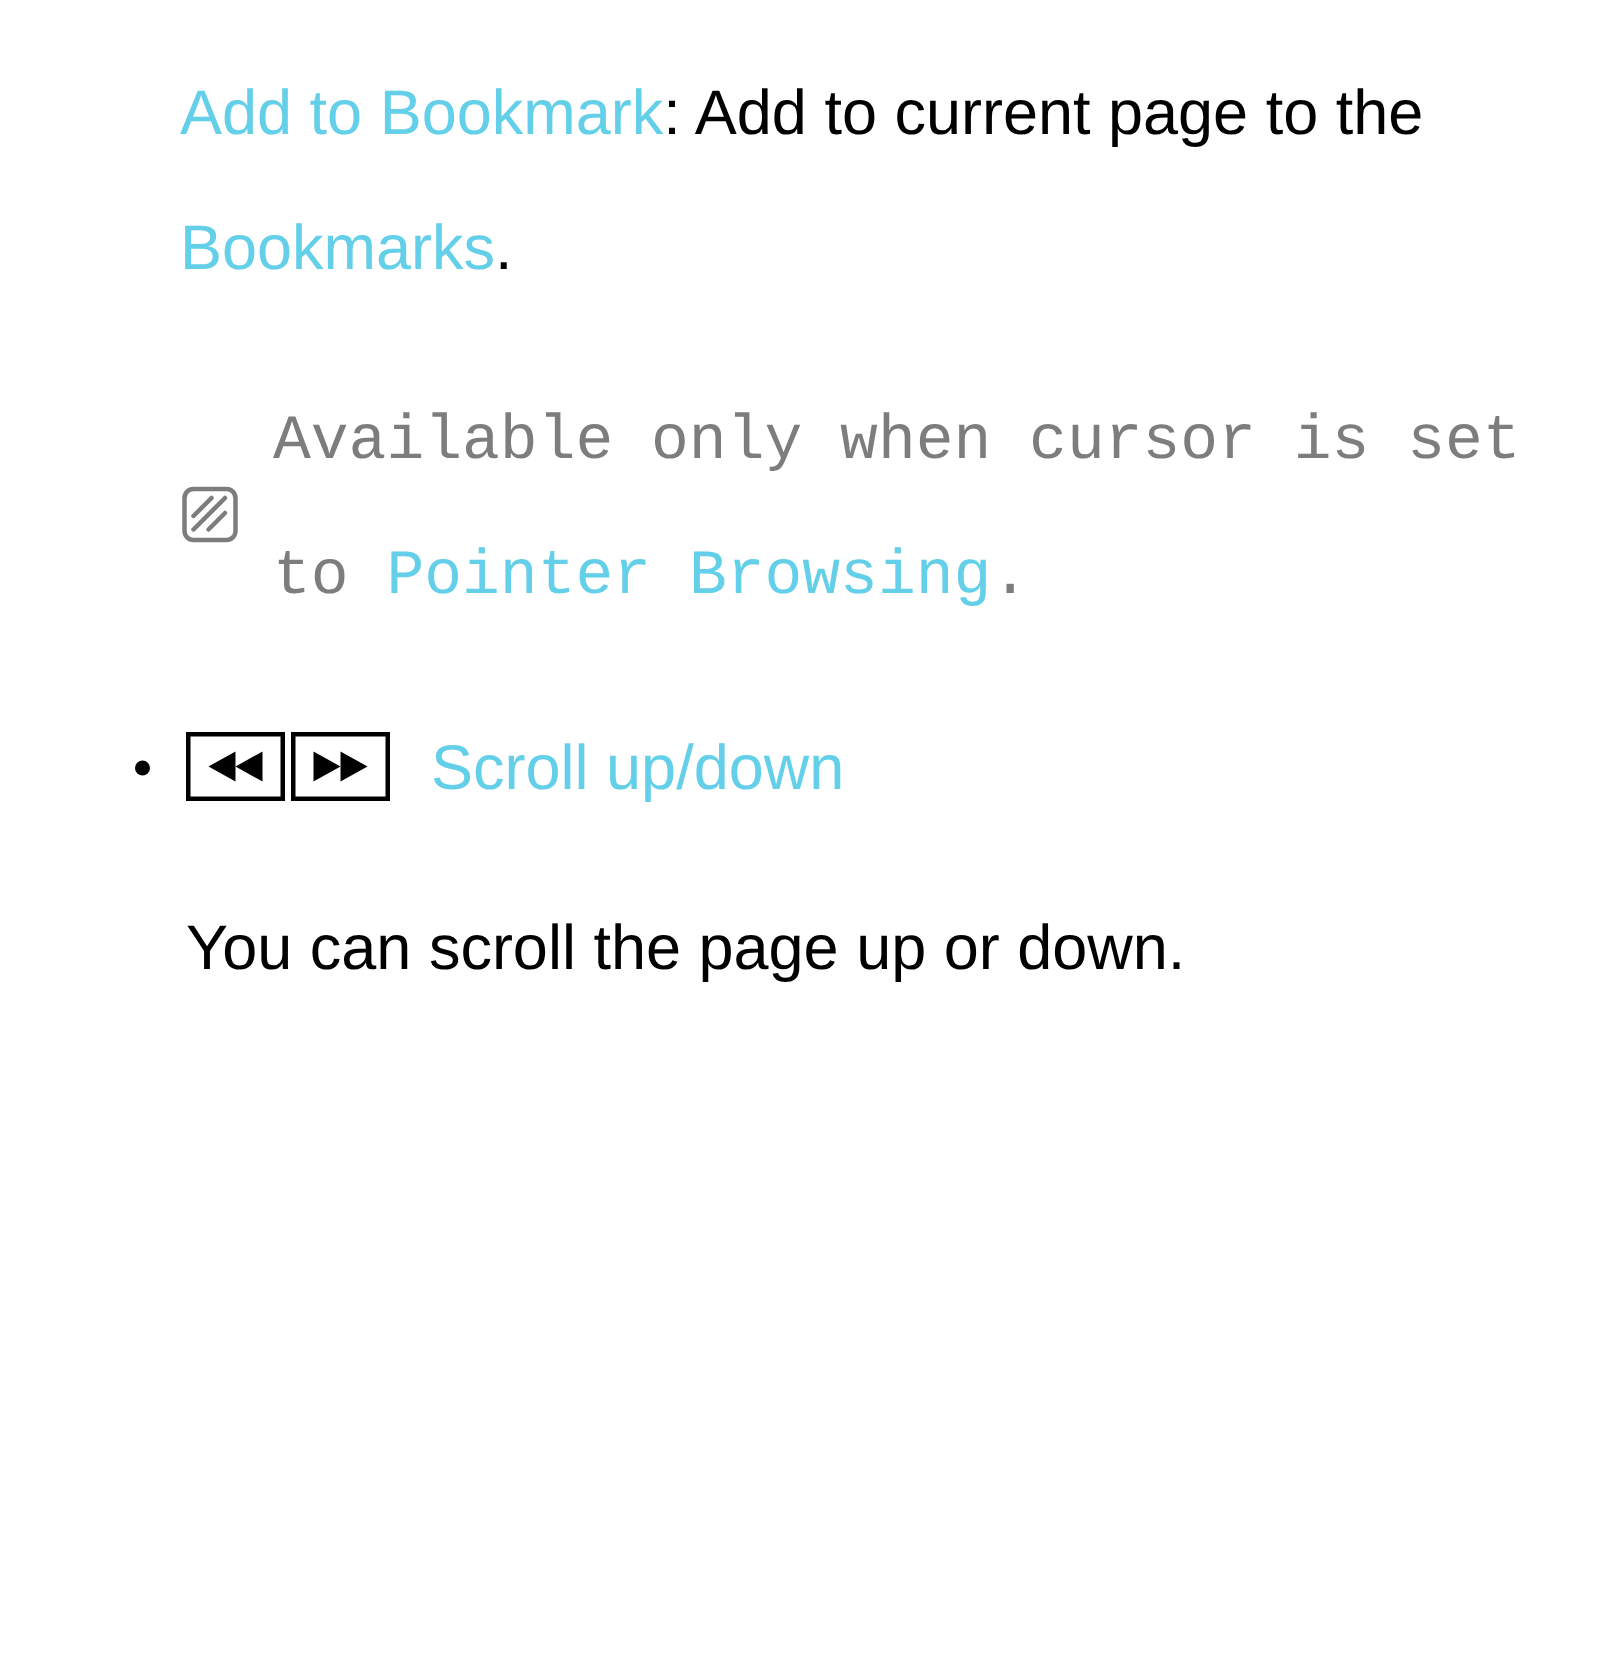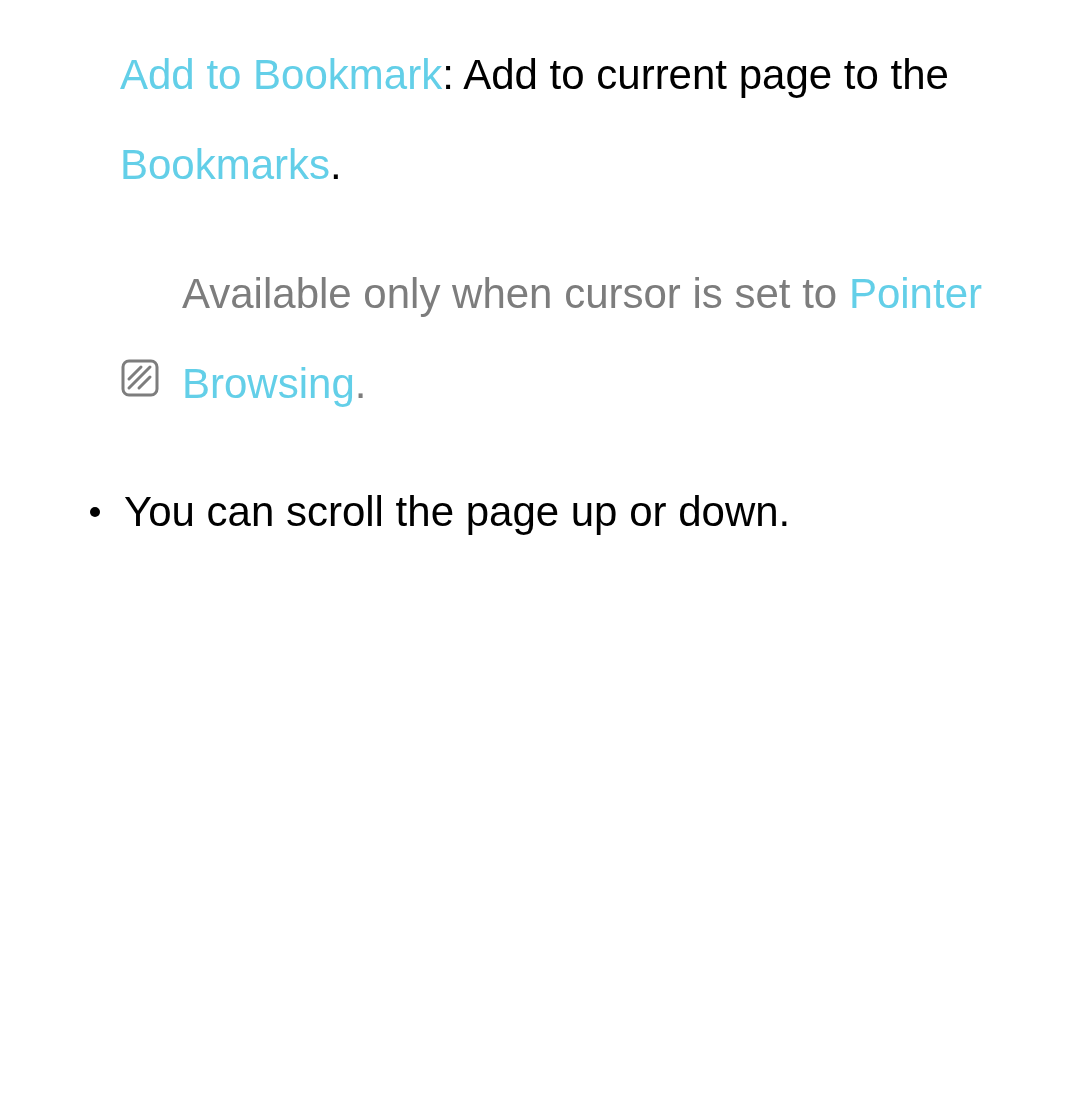--- a/index.html
+++ b/index.html
@@ -21,22 +21,23 @@
     line-height: 2.15;
   }
   .hl {
     color: #63cfe8;
   }
   .para {
     margin: 0 0 38px 60px;
   }
   .note-row {
     display: flex;
-    align-items: flex-end;
+    align-items: center;
     margin: 0 0 38px 60px;
+    font-family: Liberation Mono, monospace;
   }
   .note-icon {
     flex: 0 0 auto;
     margin-top: 26px;
     margin-right: 22px;
   }
   .note-text {
     color: #7d7d7d;
   }
   .bullet-row {
@@ -95,19 +96,33 @@
       </svg>
     </span>
     <span class="note-text">
       <span>Available only when cursor is set to </span><span class="hl">Pointer Browsing</span><span>.</span>
     </span>
   </div>
 
   <div class="bullet-row">
     <span class="bullet-dot"></span>
     <div class="bullet-body">
+      <p style="margin:0 0 30px 0;">
+        <span class="remote-key">
+          <svg width="40" height="24" viewBox="0 0 40 24">
+            <polygon points="20,2 20,22 2,12" fill="#000"></polygon>
+            <polygon points="38,2 38,22 20,12" fill="#000"></polygon>
+          </svg>
+        </span><span class="remote-key">
+          <svg width="40" height="24" viewBox="0 0 40 24">
+            <polygon points="2,2 2,22 20,12" fill="#000"></polygon>
+            <polygon points="20,2 20,22 38,12" fill="#000"></polygon>
+          </svg>
+        </span>
+        &nbsp;<span class="hl">Scroll up/down</span>
+      </p>
       <p class="scroll-para" style="margin-left:0;">
         <span>You can scroll the page up or down.</span>
       </p>
     </div>
   </div>
 
 </div>
 
 </body></html>

